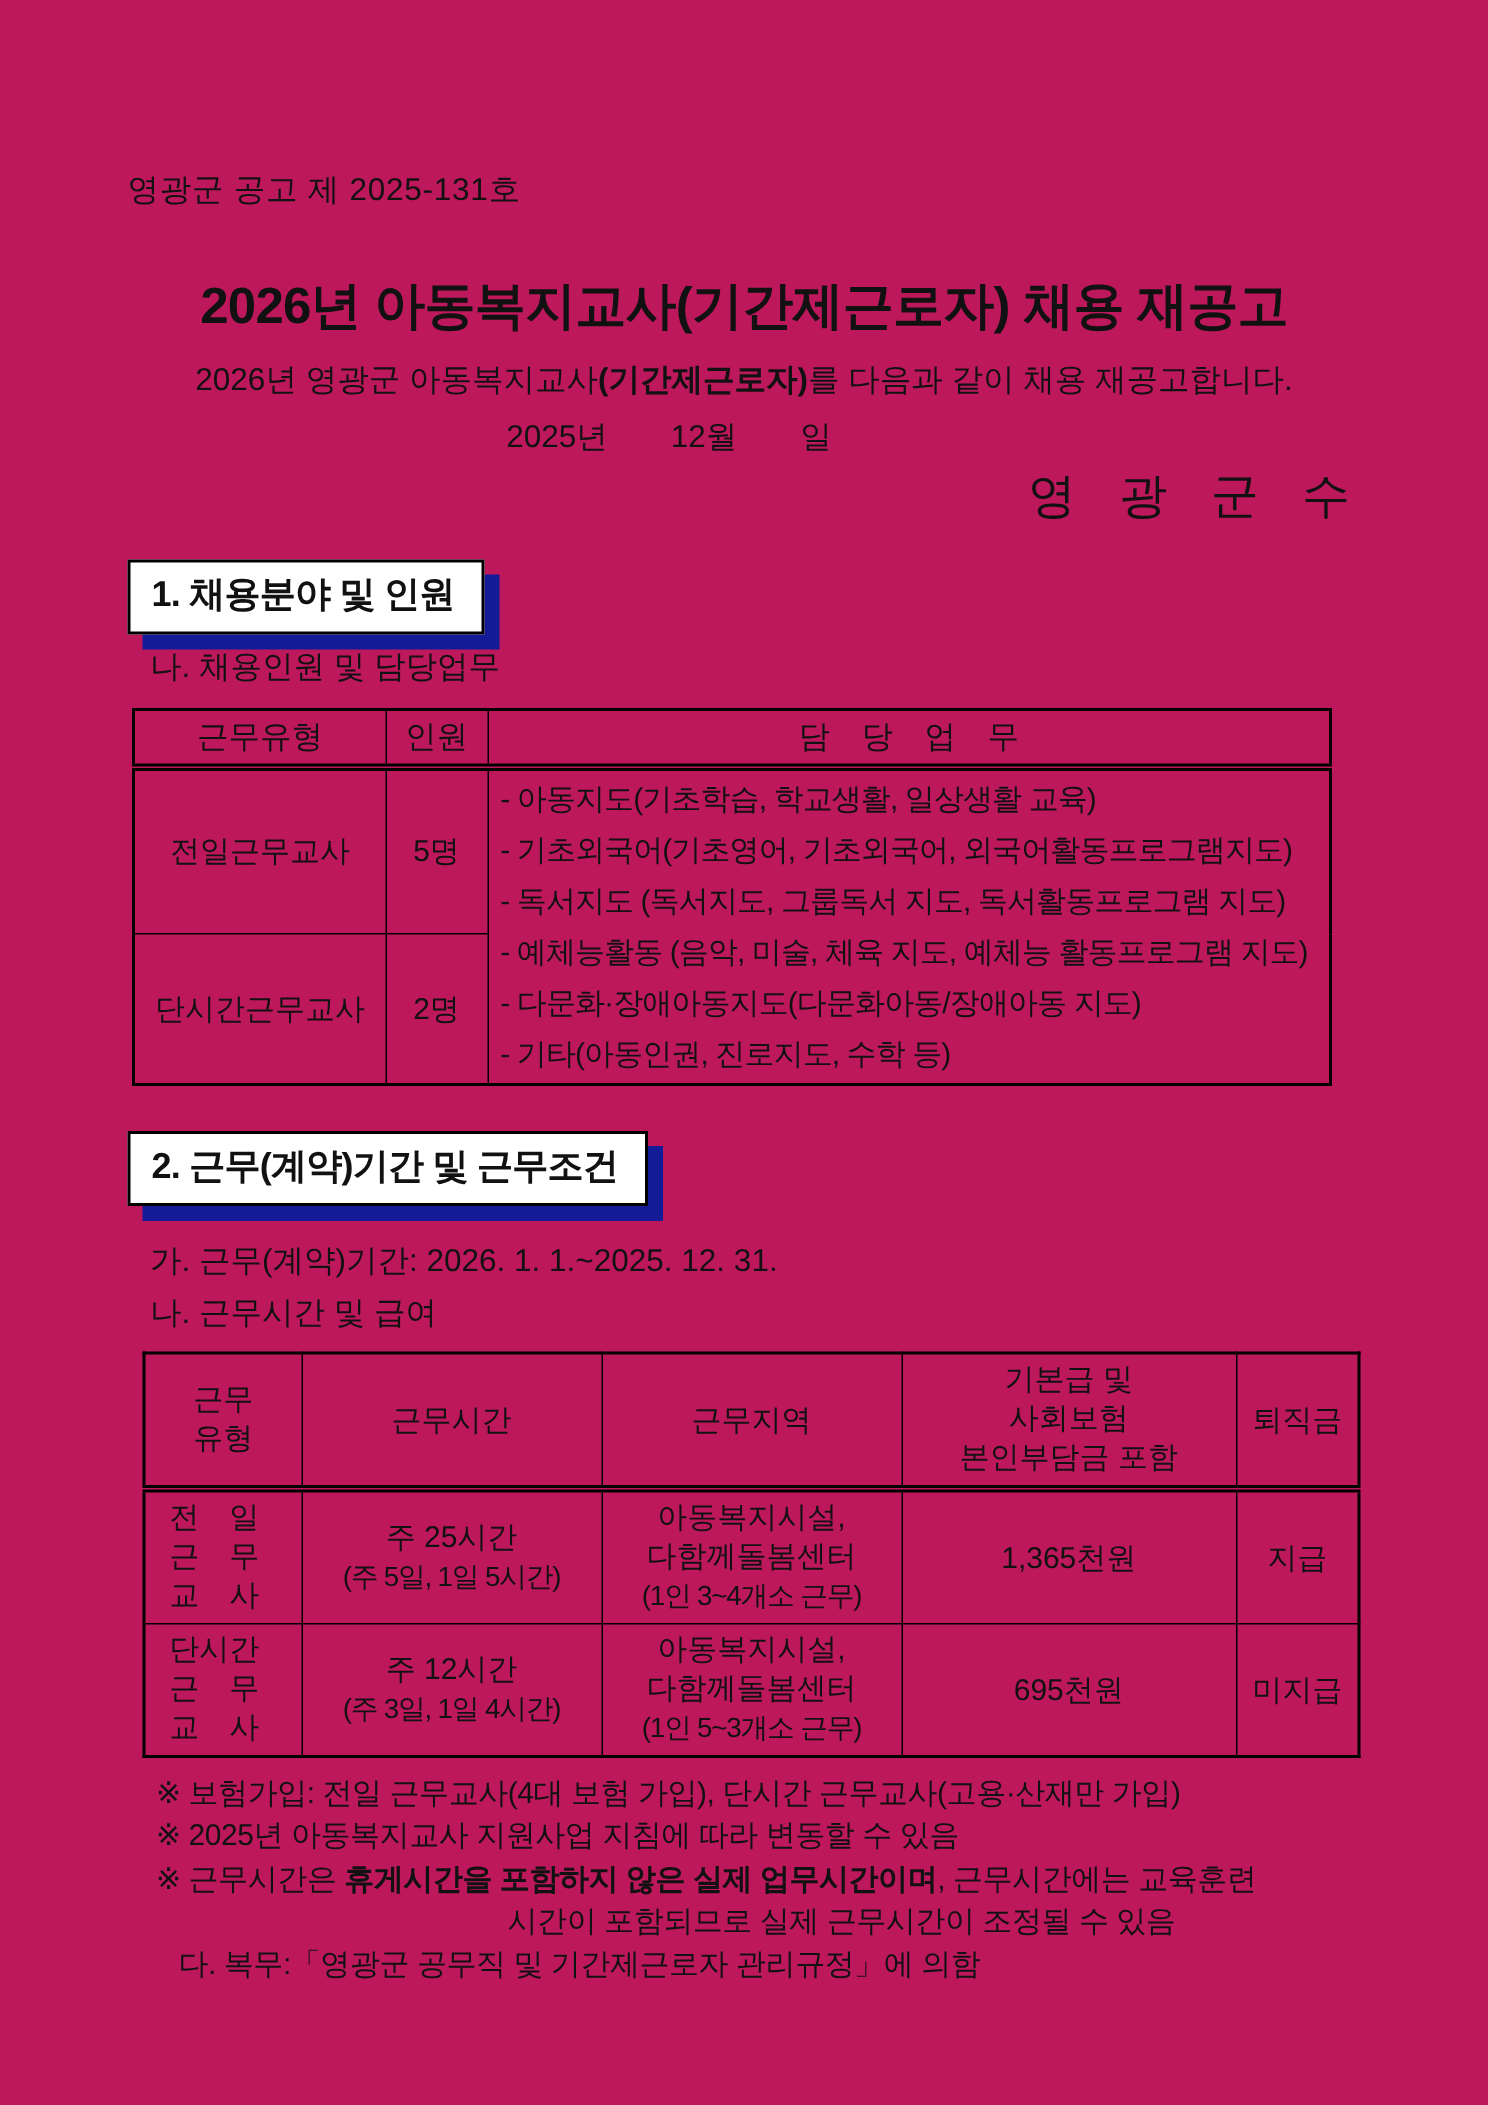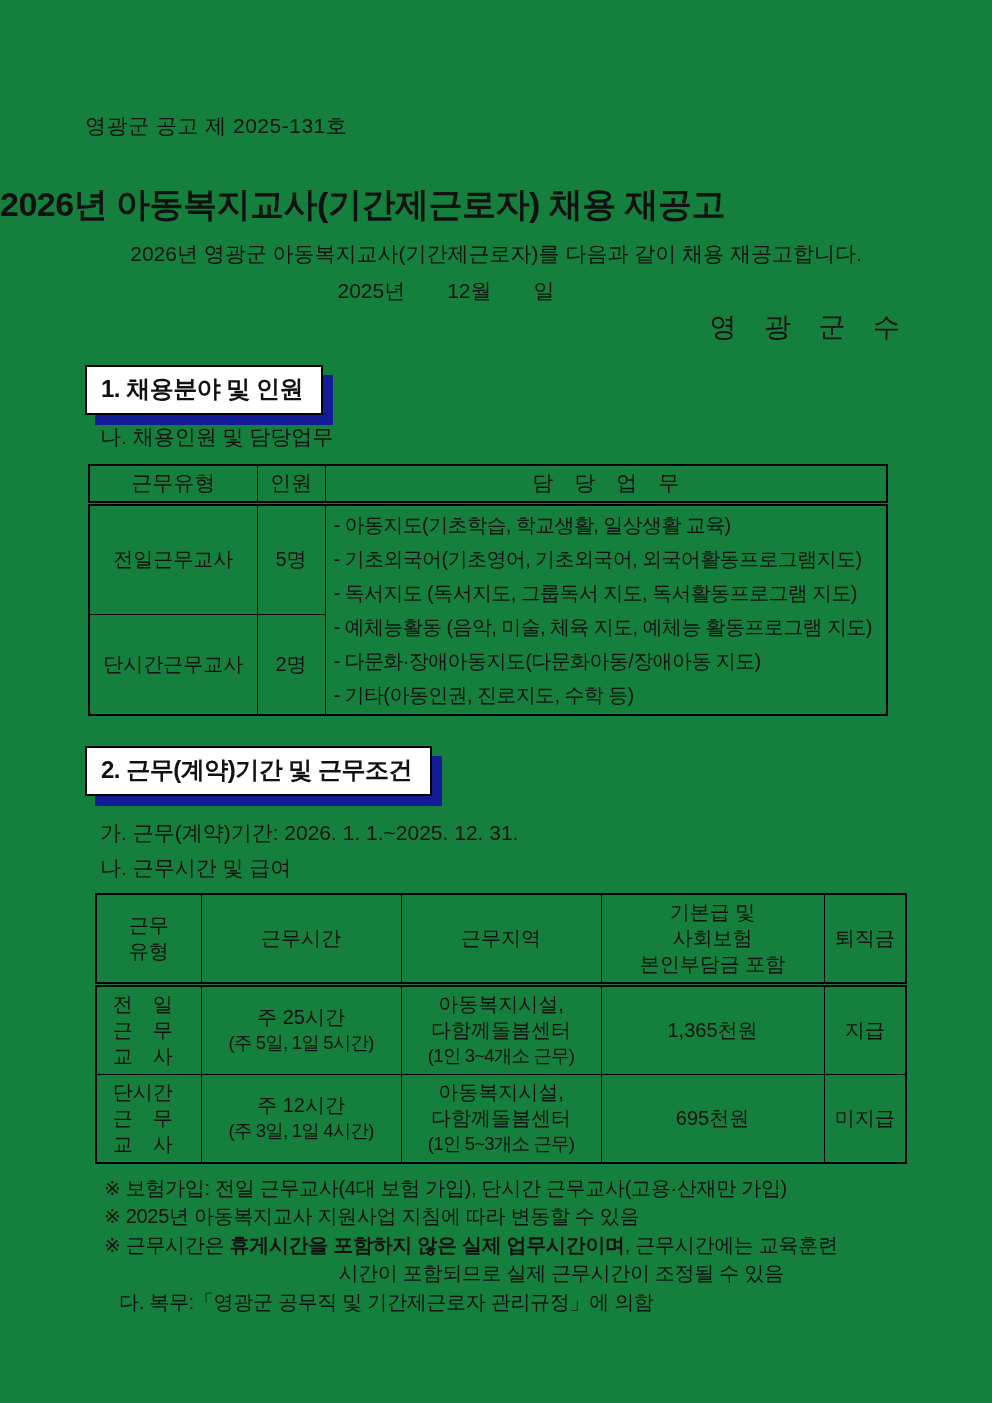--- a/index.html
+++ b/index.html
@@ -1,59 +1,60 @@
 <!DOCTYPE html>
 <html><head>
 <meta charset="utf-8">
 <style>
   html, body { margin: 0; padding: 0; background: #ffffff; }
   .page {
     position: relative;
     width: 992px;
     height: 1403px;
-    background: #15803d;
+    background: #be185d;
     color: #111111;
     font-family: "Liberation Sans", "DejaVu Sans", sans-serif;
     box-sizing: border-box;
     padding-top: 112px;
     overflow: hidden;
   }
   .doc-number {
     margin-left: 85px;
     font-size: 21px;
     letter-spacing: 0.5px;
     font-weight: 500;
   }
   .main-title {
     margin-top: 42px;
+    text-align: center;
     font-size: 34px;
     font-weight: bold;
     letter-spacing: -0.5px;
     line-height: 44px;
   }
   .intro-line {
     margin-top: 14px;
     text-align: center;
     font-size: 21px;
     line-height: 27px;
     white-space: pre;
   }
-  .intro-line .b { font-weight: normal; }
+  .intro-line .b { font-weight: bold; }
   .date-line {
     margin-top: 10px;
     text-align: center;
     padding-right: 100px;
     font-size: 21px;
     white-space: pre;
   }
   .signature {
     margin-top: 4px;
     text-align: right;
     margin-right: 88px;
-    font-size: 27px;
+    font-size: 32px;
     word-spacing: 12px;
     letter-spacing: 4px;
   }
   .sec-box-wrap { margin-left: 85px; }
   .sec1-wrap { margin-top: 20px; text-decoration: underline; }
   .sec2-wrap { margin-top: 30px; }
   .sec-box {
     display: inline-block;
     background: #ffffff;
     border: 2px solid #000000;

